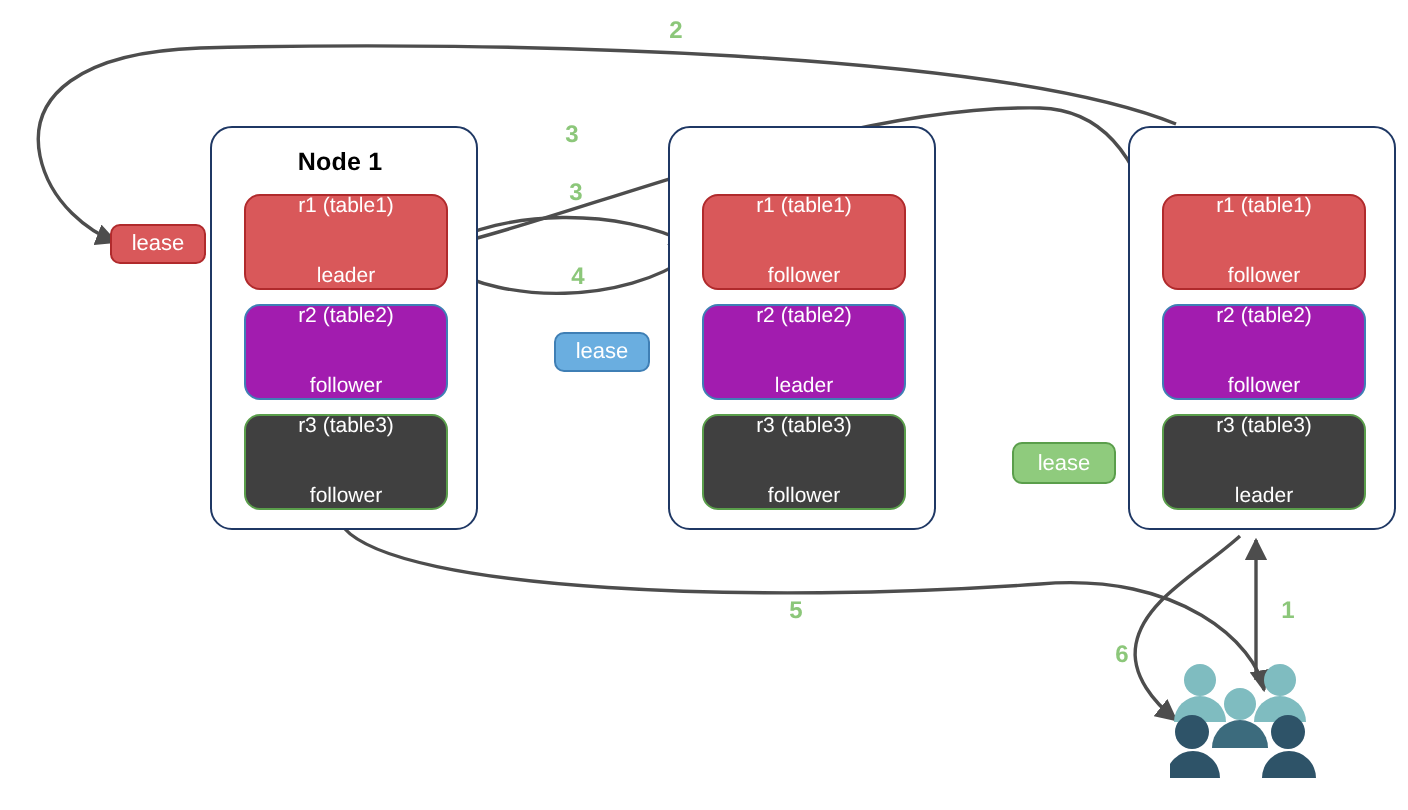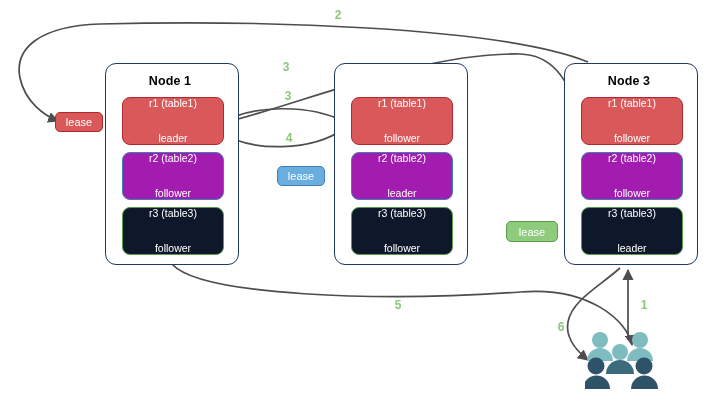--- a/index.html
+++ b/index.html
@@ -58,21 +58,21 @@
   }
   .replica.red {
     background: #d9585a;
     border: 1.4px solid #b02a2c;
   }
   .replica.blue {
     background: #a21caf;
     border: 1.4px solid #3f7fb5;
   }
   .replica.green {
-    background: #0f172a;
+    background: #404040;
     border: 1.4px solid #5a9e4b;
   }
   .lease {
     position: absolute;
     box-sizing: border-box;
     border-radius: 5px;
     display: flex;
     align-items: center;
     justify-content: center;
     color: #ffffff;
@@ -177,21 +177,20 @@
       <span>r2 (table2)</span>
       <span>leader</span>
     </div>
     <div class="replica green" style="left:16px; top:143px; width:102px; height:48px;">
       <span>r3 (table3)</span>
       <span>follower</span>
     </div>
   </div>
 
   <div class="node-box" style="left:564px; top:63px; width:134px; height:202px;">
-    <div class="node-title">Node 3</div>
     <div class="replica red" style="left:16px; top:33px; width:102px; height:48px;">
       <span>r1 (table1)</span>
       <span>follower</span>
     </div>
     <div class="replica blue" style="left:16px; top:88px; width:102px; height:48px;">
       <span>r2 (table2)</span>
       <span>follower</span>
     </div>
     <div class="replica green" style="left:16px; top:143px; width:102px; height:48px;">
       <span>r3 (table3)</span>

